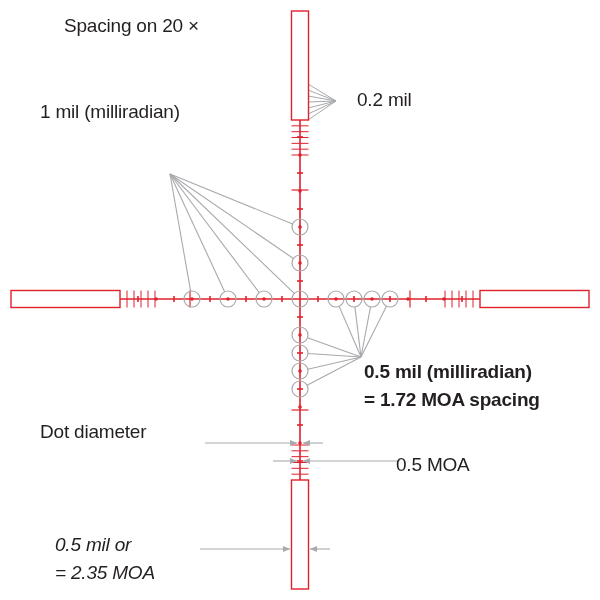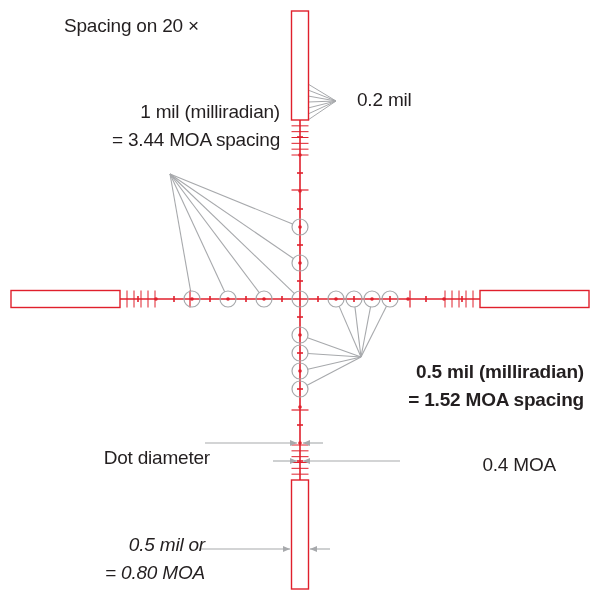--- a/index.html
+++ b/index.html
@@ -1,18 +1,18 @@
 <!DOCTYPE html>
 <html><head>
 <meta charset="utf-8">
 <style>
   html, body { margin: 0; padding: 0; background: #ffffff; }
   body { width: 600px; height: 600px; overflow: hidden; position: relative; font-family: "DejaVu Sans", "Liberation Sans", sans-serif; }
   #canvas { position: absolute; left: 0; top: 0; width: 600px; height: 600px; }
-  .lbl { position: absolute; color: #231f20; font-size: 19px; line-height: 28px; text-align: right; white-space: nowrap; font-family: "Liberation Sans", "DejaVu Sans", sans-serif; letter-spacing: -0.2px; }
+  .lbl { position: absolute; color: #231f20; font-size: 19px; line-height: 28px; text-align: left; white-space: nowrap; font-family: "Liberation Sans", "DejaVu Sans", sans-serif; letter-spacing: -0.2px; }
 </style>
 </head>
 <body>
 
 <svg id="canvas" viewBox="0 0 600 600" xmlns="http://www.w3.org/2000/svg">
   <g id="leaders">
       <line x1="170" y1="174" x2="190.6133132141321" y2="291.1210978075687" stroke="#a7a9ac" stroke-width="1.1"></line>
       <line x1="170" y1="174" x2="224.63281534702514" y2="291.74313652376105" stroke="#a7a9ac" stroke-width="1.1"></line>
       <line x1="170" y1="174" x2="259.19181978808535" y2="292.60614333521994" stroke="#a7a9ac" stroke-width="1.1"></line>
       <line x1="170" y1="174" x2="294.2333354807852" y2="293.4551302699857" stroke="#a7a9ac" stroke-width="1.1"></line>
@@ -133,28 +133,27 @@
       <polygon points="290,549 283,546 283,552" fill="#a7a9ac"></polygon>
       <line x1="330" y1="549" x2="310" y2="549" stroke="#a7a9ac" stroke-width="1.1"></line>
       <polygon points="310,549 317,546 317,552" fill="#a7a9ac"></polygon>
     </g>
 </svg>
 
 <div class="lbl" style="left:64px; top:12px; text-align:right;">Spacing on 20 ×</div>
 <div class="lbl" style="left:357px; top:86px; text-align:left;">0.2 mil</div>
 <div class="lbl" style="left:40px; top:98px; width:240px;">
   <div>1 mil (milliradian)</div>
-  <div>= 3.44 MOA spacing</div>
 </div>
 <div class="lbl" style="left:364px; top:358px; width:220px;font-weight:bold;">
   <div>0.5 mil (milliradian)</div>
-  <div>= 1.52 MOA spacing</div>
+  <div>= 1.72 MOA spacing</div>
 </div>
-<div class="lbl" style="left:40px; top:444px; width:170px;">
+<div class="lbl" style="left:40px; top:418px; width:170px;">
   <div>Dot diameter</div>
 </div>
 <div class="lbl" style="left:396px; top:451px; width:160px;">
-  <div>0.4 MOA</div>
+  <div>0.5 MOA</div>
 </div>
 <div class="lbl" style="left:55px; top:531px; width:150px;font-style:italic;">
   <div>0.5 mil or</div>
-  <div>= 0.80 MOA</div>
+  <div>= 2.35 MOA</div>
 </div>
 
 </body></html>

